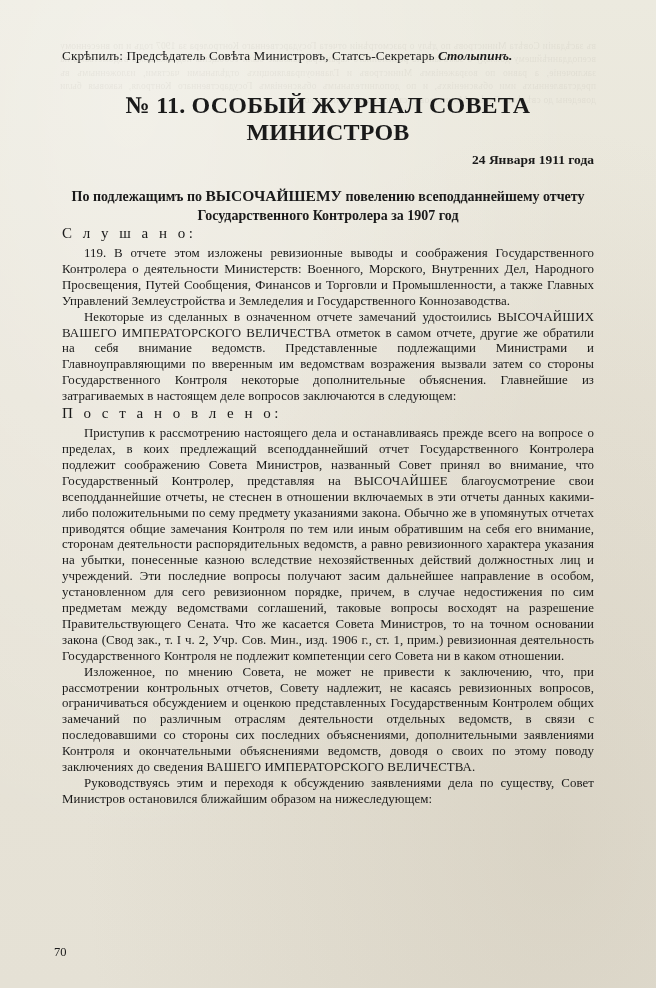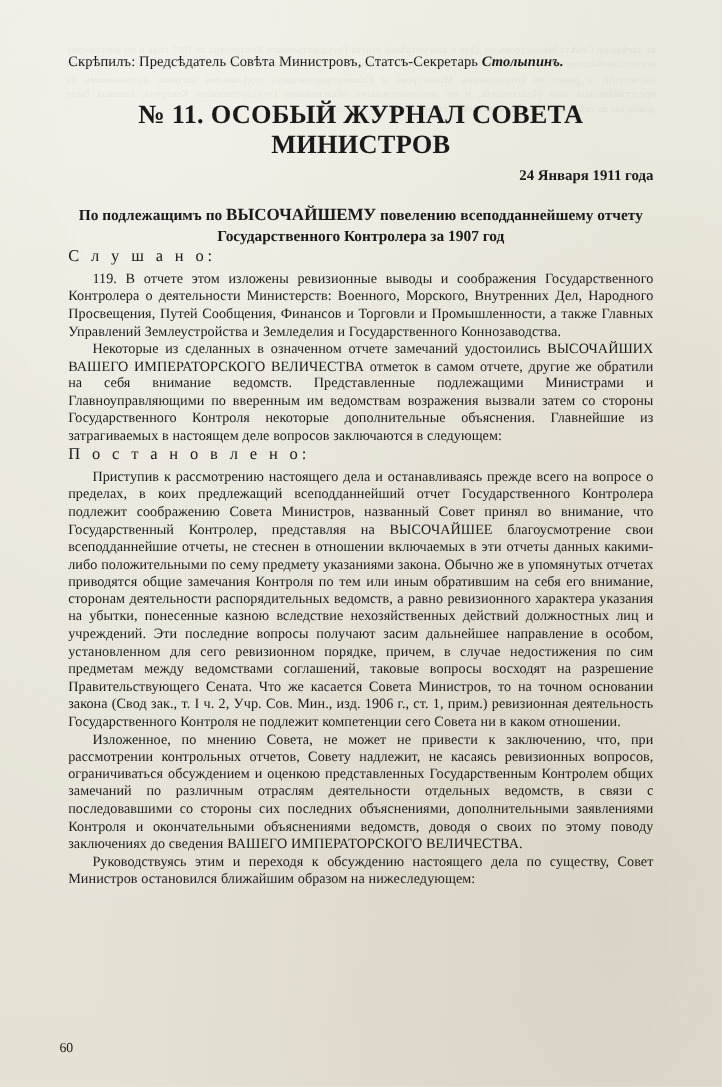--- a/index.html
+++ b/index.html
@@ -150,18 +150,18 @@
 
     <div class="spaced">С л у ш а н о:</div>
 
     <p class="body">119. В отчете этом изложены ревизионные выводы и соображения Государственного Контролера о деятельности Министерств: Военного, Морского, Внутренних Дел, Народного Просвещения, Путей Сообщения, Финансов и Торговли и Промышленности, а также Главных Управлений Землеустройства и Земледелия и Государственного Коннозаводства.</p>
     <p class="body">Некоторые из сделанных в означенном отчете замечаний удостоились ВЫСОЧАЙШИХ ВАШЕГО ИМПЕРАТОРСКОГО ВЕЛИЧЕСТВА отметок в самом отчете, другие же обратили на себя внимание ведомств. Представленные подлежащими Министрами и Главноуправляющими по вверенным им ведомствам возражения вызвали затем со стороны Государственного Контроля некоторые дополнительные объяснения. Главнейшие из затрагиваемых в настоящем деле вопросов заключаются в следующем:</p>
 
     <div class="spaced">П о с т а н о в л е н о:</div>
 
     <p class="body">Приступив к рассмотрению настоящего дела и останавливаясь прежде всего на вопросе о пределах, в коих предлежащий всеподданнейший отчет Государственного Контролера подлежит соображению Совета Министров, названный Совет принял во внимание, что Государственный Контролер, представляя на ВЫСОЧАЙШЕЕ благоусмотрение свои всеподданнейшие отчеты, не стеснен в отношении включаемых в эти отчеты данных какими-либо положительными по сему предмету указаниями закона. Обычно же в упомянутых отчетах приводятся общие замечания Контроля по тем или иным обратившим на себя его внимание, сторонам деятельности распорядительных ведомств, а равно ревизионного характера указания на убытки, понесенные казною вследствие нехозяйственных действий должностных лиц и учреждений. Эти последние вопросы получают засим дальнейшее направление в особом, установленном для сего ревизионном порядке, причем, в случае недостижения по сим предметам между ведомствами соглашений, таковые вопросы восходят на разрешение Правительствующего Сената. Что же касается Совета Министров, то на точном основании закона (Свод зак., т. I ч. 2, Учр. Сов. Мин., изд. 1906 г., ст. 1, прим.) ревизионная деятельность Государственного Контроля не подлежит компетенции сего Совета ни в каком отношении.</p>
     <p class="body">Изложенное, по мнению Совета, не может не привести к заключению, что, при рассмотрении контрольных отчетов, Совету надлежит, не касаясь ревизионных вопросов, ограничиваться обсуждением и оценкою представленных Государственным Контролем общих замечаний по различным отраслям деятельности отдельных ведомств, в связи с последовавшими со стороны сих последних объяснениями, дополнительными заявлениями Контроля и окончательными объяснениями ведомств, доводя о своих по этому поводу заключениях до сведения ВАШЕГО ИМПЕРАТОРСКОГО ВЕЛИЧЕСТВА.</p>
-    <p class="body">Руководствуясь этим и переходя к обсуждению настоящего дела по существу, Совет Министров остановился ближайшим образом на нижеследующем:</p>
+    <p class="body">Руководствуясь этим и переходя к обсуждению заявлениями дела по существу, Совет Министров остановился ближайшим образом на нижеследующем:</p>
 
   </div>
 
-  <div class="folio">60</div>
+  <div class="folio">70</div>
 </div>
 
 </body></html>

